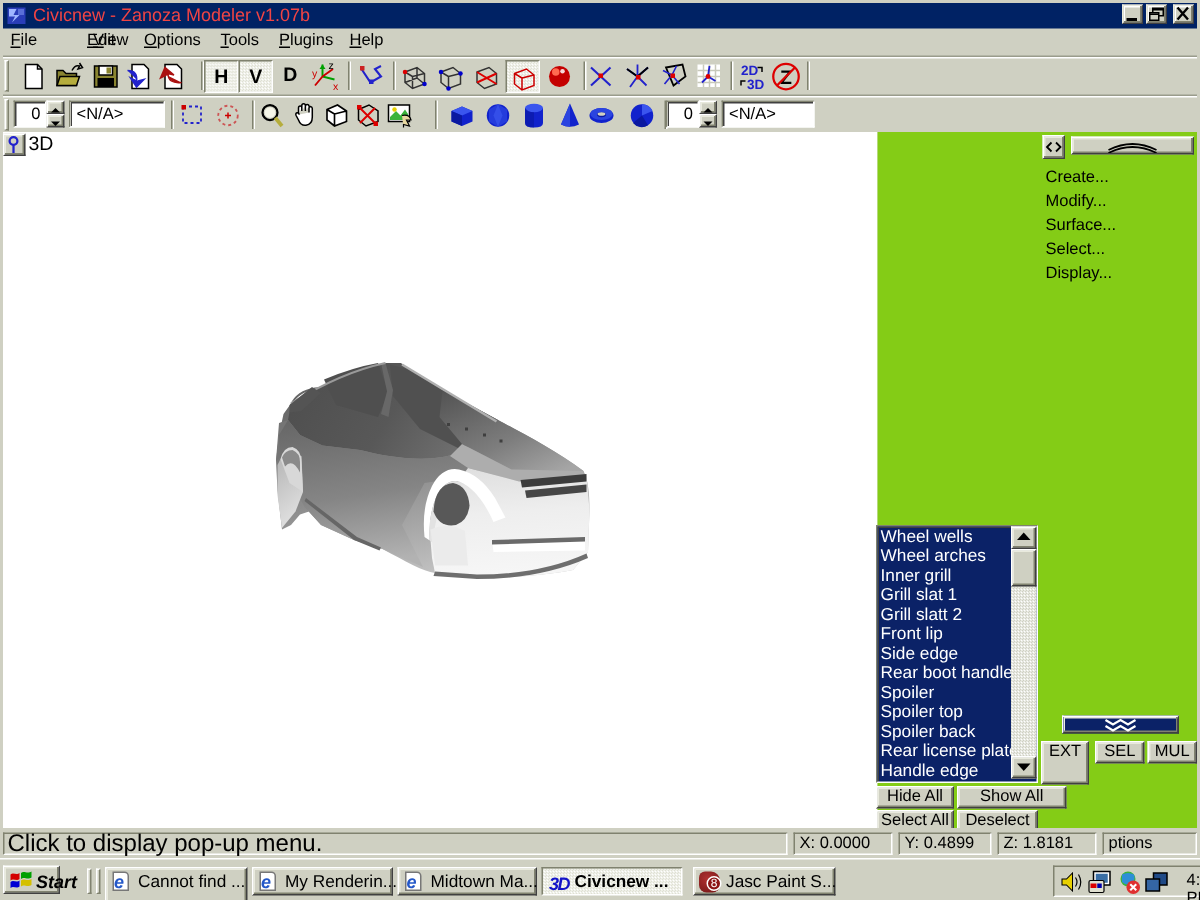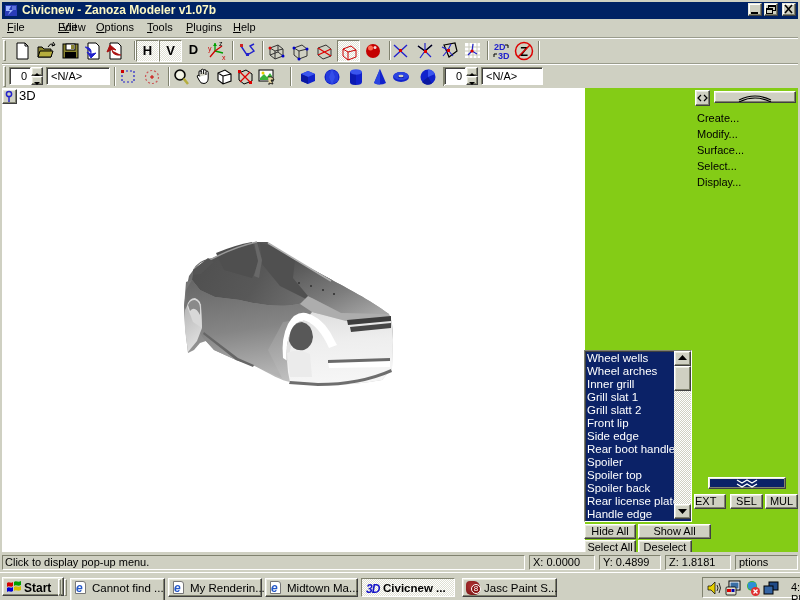--- a/index.html
+++ b/index.html
@@ -32,21 +32,21 @@
 </head>
 <body>
 <div id="screen">
 
   <div class="abs" style="left:2px; top:2px; width:796px; height:17px; background:#002264;">
     <svg class="abs" style="left:2px; top:1px;" width="15" height="15" viewBox="0 0 15 15">
       <rect x="1" y="2" width="12" height="11" fill="#2a3db8"></rect>
       <path d="M2 3 L7 3 L5 7 L9 7 L4 12 L6 8 L2 8 Z" fill="#9fb6ff"></path>
       <rect x="8" y="3" width="4" height="4" fill="#5a6fd8"></rect>
     </svg>
-    <span class="abs" style="left:20px; top:1px; color:#fef9c3; font-weight:bold; font-size:12px; line-height:15px;">Civicnew - Zanoza Modeler v1.07b</span>
+    <span class="abs" style="left:20px; top:1px; color:#ef4444; font-weight:normal; font-size:12px; line-height:15px;">Civicnew - Zanoza Modeler v1.07b</span>
     <div class="raised2 abs" style="left:746px; top:1px; width:14px; height:13px;">
       <div class="abs" style="left:2px; top:8px; width:7px; height:2px; background:#000;"></div>
     </div>
     <div class="raised2 abs" style="left:762px; top:1px; width:14px; height:13px;">
       <svg width="12" height="11" viewBox="0 0 12 11">
           <g fill="none" stroke="#000" stroke-width="1">
         <rect x="3.5" y="1.5" width="7" height="5"></rect>
             <path d="M3.5 2.5 h7"></path>
         <rect x="1.5" y="4.5" width="6" height="5" fill="#cfd0c2"></rect>
             <path d="M1.5 5.5 h6"></path>
@@ -456,36 +456,36 @@
       <div class="raised abs" style="left:-1px; top:436px; width:52px; height:15px; text-align:center; line-height:13px;">Hide All</div>
       <div class="raised abs" style="left:53px; top:436px; width:73px; height:15px; text-align:center; line-height:13px;">Show All</div>
       <div class="raised abs" style="left:-1px; top:452px; width:52px; height:15px; text-align:center; line-height:13px;">Select All</div>
       <div class="raised abs" style="left:53px; top:452px; width:54px; height:15px; text-align:center; line-height:13px;">Deselect</div>
 
       <div class="raised abs" style="left:123px; top:389px; width:78px; height:12px; background:#0b2267;">
         <svg width="76" height="10" viewBox="0 0 76 10">
             <path d="M28 2 L33 5 L38 2 L43 5 L48 2 M28 6 L33 9 L38 6 L43 9 L48 6" fill="none" stroke="#fff" stroke-width="1.4"></path>
           </svg>
       </div>
-      <div class="raised abs" style="left:109px; top:406px; width:32px; height:15px; text-align:left; line-height:13px;">EXT</div>
+      <div class="raised abs" style="left:109px; top:406px; width:32px; height:29px; text-align:center; line-height:13px;">EXT</div>
       <div class="raised abs" style="left:145px; top:406px; width:33px; height:15px; text-align:center; line-height:13px;">SEL</div>
       <div class="raised abs" style="left:180px; top:406px; width:33px; height:15px; text-align:center; line-height:13px;">MUL</div>
     </div>
   </div>
 
   <div class="abs" style="left:0; top:552px; width:800px; height:20px; background:#cfd0c2;">
-    <div class="sunken abs" style="left:2px; top:3px; width:523px; height:15px; padding-left:2px; font-size:11px; line-height:13px;">Click to display pop-up menu.</div>
+    <div class="sunken abs" style="left:2px; top:3px; width:523px; height:15px; padding-left:2px; font-size:16px; line-height:13px;">Click to display pop-up menu.</div>
     <div class="sunken abs" style="left:529px; top:3px; width:66px; height:15px; padding-left:3px; line-height:13px;">X: 0.0000</div>
     <div class="sunken abs" style="left:599px; top:3px; width:62px; height:15px; padding-left:3px; line-height:13px;">Y: 0.4899</div>
     <div class="sunken abs" style="left:665px; top:3px; width:66px; height:15px; padding-left:3px; line-height:13px;">Z: 1.8181</div>
     <div class="sunken abs" style="left:735px; top:3px; width:63px; height:15px; padding-left:3px; line-height:13px;">ptions</div>
   </div>
 
   <div class="abs" style="left:0; top:572px; width:800px; height:28px; background:#cfd0c2; border-top:1px solid #fff;">
-    <div class="raised abs" id="startbtn" style="left:2px; top:4px; width:62px; height:19px;">
+    <div class="raised abs" id="startbtn" style="left:2px; top:4px; width:38px; height:19px;font-style:italic;">
       <svg class="abs" style="left:3px; top:2px;" width="16" height="13" viewBox="0 0 16 13">
         <path d="M1 3 C3 1 5 4 7 2 L7 6 C5 8 3 5 1 7 Z" fill="#d40000"></path>
         <path d="M8 2 C10 0 12 3 15 1 L15 5 C12 7 10 4 8 6 Z" fill="#00a000"></path>
         <path d="M1 8 C3 6 5 9 7 7 L7 11 C5 13 3 10 1 12 Z" fill="#0000d4"></path>
         <path d="M8 7 C10 5 12 8 15 6 L15 10 C12 12 10 9 8 11 Z" fill="#d4c000"></path>
       </svg>
       <span class="abs" style="left:21px; top:3px; font-weight:bold; font-size:12px;">Start</span>
     </div>
     <div class="grip" style="left:58px; top:6px; height:17px;"></div>
     <div class="grip" style="left:64px; top:6px; height:17px;"></div>

